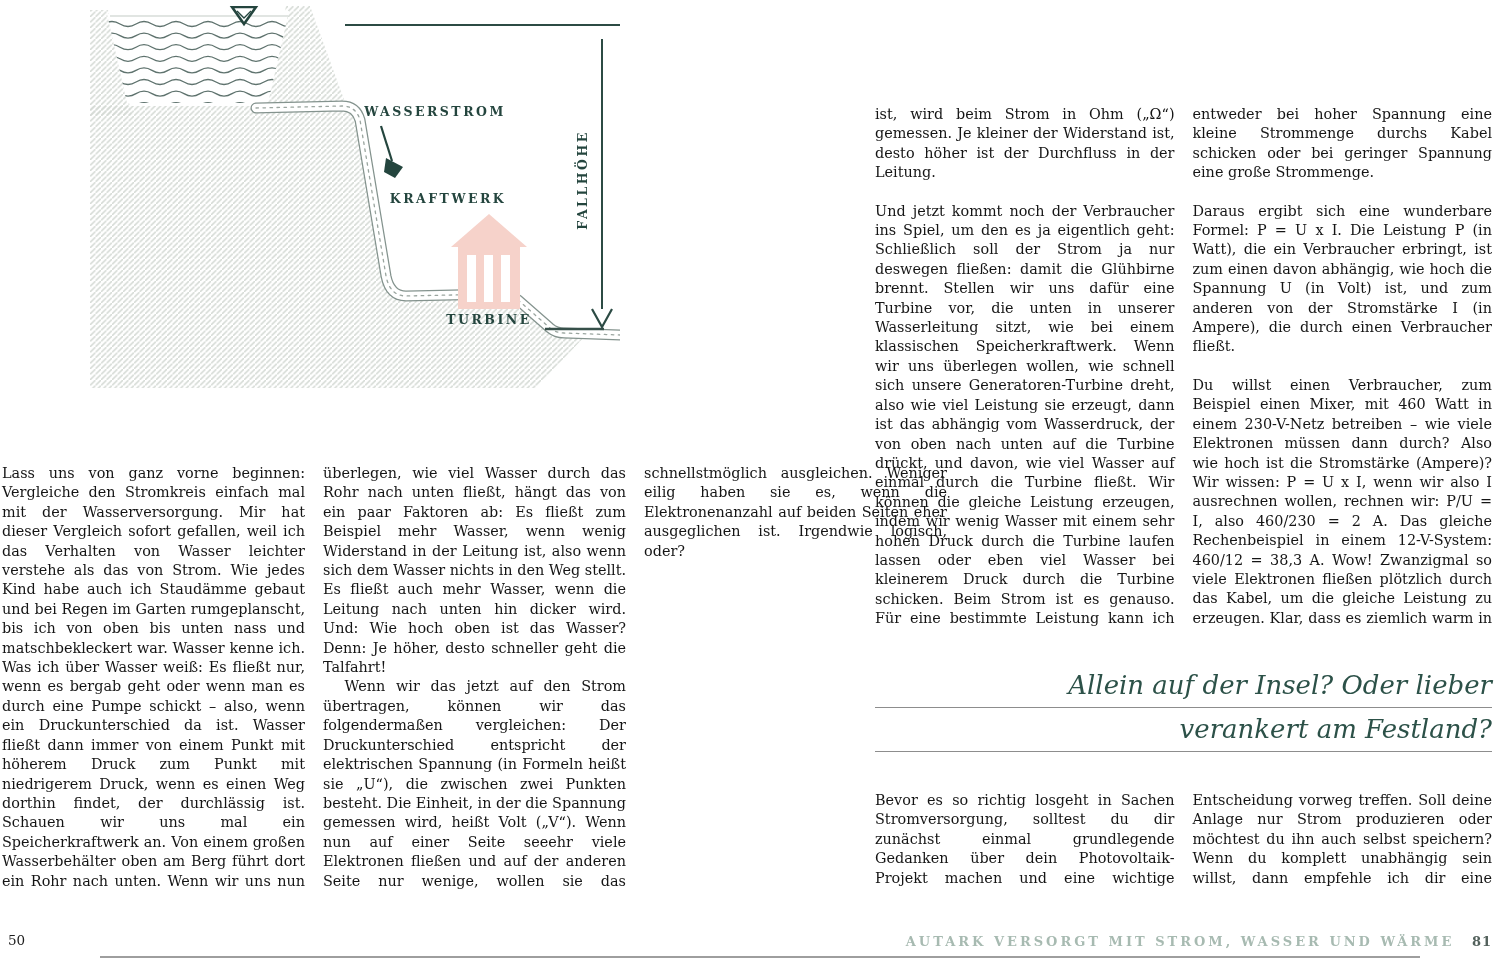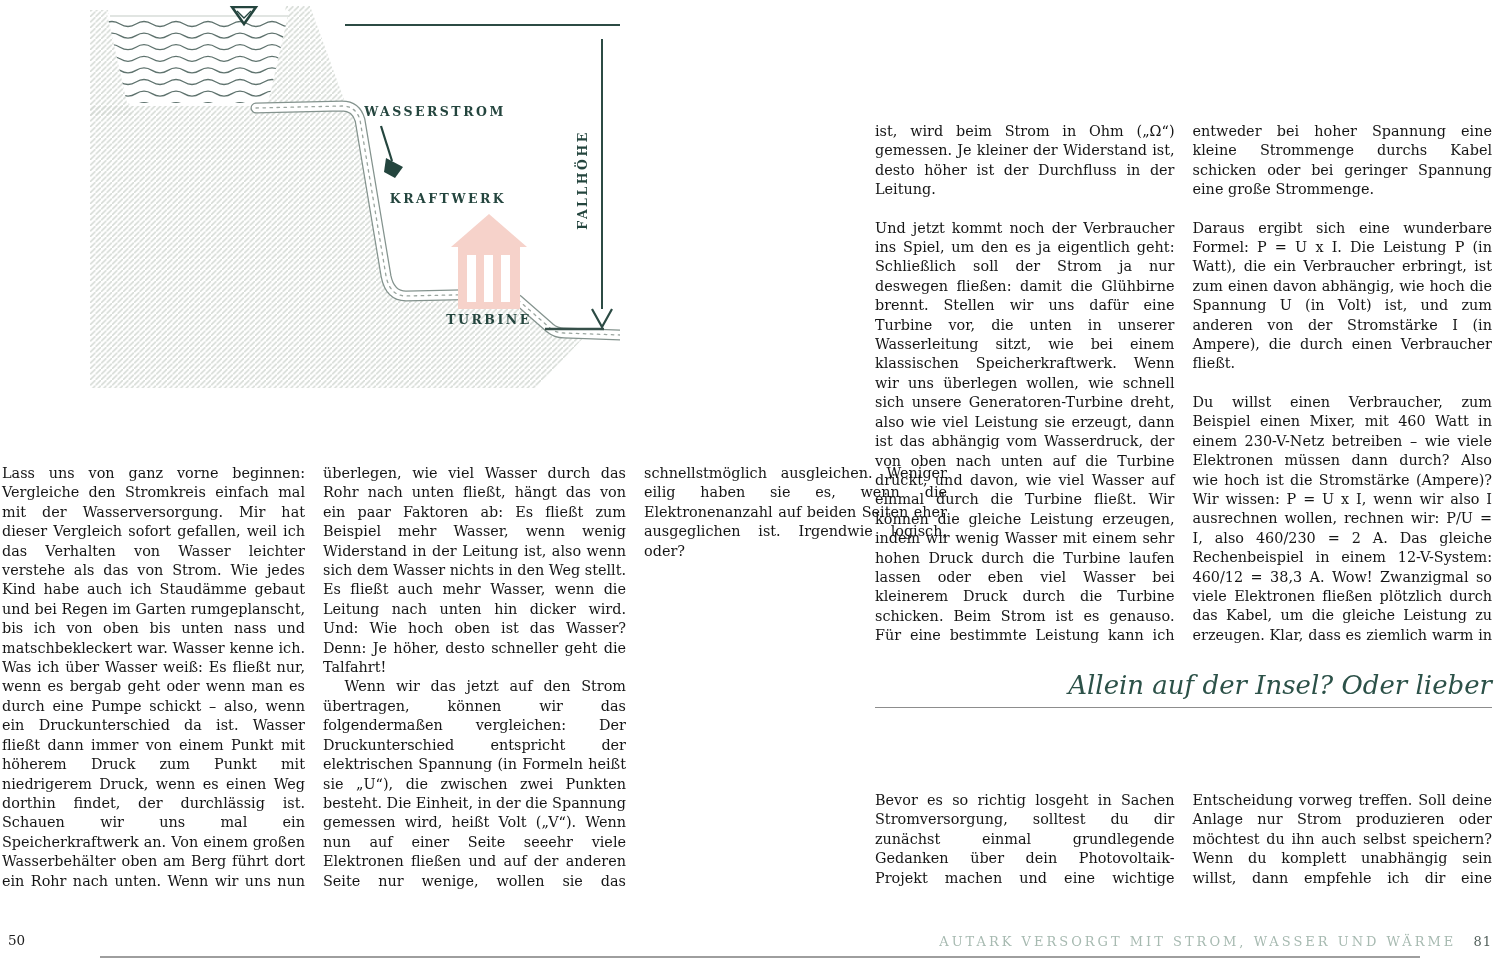--- a/index.html
+++ b/index.html
@@ -11,34 +11,34 @@
   
   .flow{
     column-gap:18px;column-count:2;column-fill:auto;
     font-size:14.4px;line-height:19.4px;text-align:justify;
     color:#151515;
   }
   .flow p{margin:0;}
   .flow p.gap{margin-top:19px;}
   .flow p.indent{text-indent:1.5em;}
   #left-flow{left:2px;top:464px;width:624px;height:438px;}
-  #right-top-flow{left:875px;top:122px;width:617px;height:534px;}
+  #right-top-flow{left:875px;top:105px;width:617px;height:534px;}
   #right-bottom-flow{left:875px;top:791px;width:617px;height:112px;}
   
   #section-heading{left:875px;top:664px;width:617px;}
   .headline-line{
     font-style:italic;font-size:26px;color:#2c5148;
     border-bottom:1px solid #8d8d8d;
     padding:6px 0 7px 27px;white-space:nowrap;text-align:right;
   }
   
   #folio-left{left:8px;top:932px;font-size:13.5px;color:#1c1c1c;}
   #running-footer{
     right:8px;top:934px;text-align:left;font-size:13px;
-    letter-spacing:3px;color:#a7bab1;font-weight:normal;white-space:nowrap;margin-left:28px;
+    letter-spacing:3px;color:#a7bab1;font-weight:bold;white-space:nowrap;margin-left:28px;
   }
   #running-footer .folio{color:#53615c;letter-spacing:1px;margin-left:10px;}
   #bottom-edge{left:100px;top:956px;width:1320px;height:2px;background:#6a6a6a;opacity:.65;}
   
   #diagram{left:90px;top:6px;width:530px;height:384px;}
   .dlabel{
     font-family:"DejaVu Serif", serif;font-weight:bold;font-size:12.5px;
     letter-spacing:2.5px;fill:#24453e;
   }
 </style>
@@ -126,20 +126,21 @@
 
 <div id="right-top-flow" class="abs flow">
   <p>ist, wird beim Strom in Ohm („Ω“) gemessen. Je kleiner der Widerstand ist, desto höher ist der Durchfluss in der Leitung.</p>
   <p class="gap">Und jetzt kommt noch der Verbraucher ins Spiel, um den es ja eigentlich geht: Schließlich soll der Strom ja nur deswegen fließen: damit die Glühbirne brennt. Stellen wir uns dafür eine Turbine vor, die unten in unserer Wasserleitung sitzt, wie bei einem klassischen Speicherkraftwerk. Wenn wir uns überlegen wollen, wie schnell sich unsere Generatoren-Turbine dreht, also wie viel Leistung sie erzeugt, dann ist das abhängig vom Wasserdruck, der von oben nach unten auf die Turbine drückt, und davon, wie viel Wasser auf einmal durch die Turbine fließt. Wir können die gleiche Leistung erzeugen, indem wir wenig Wasser mit einem sehr hohen Druck durch die Turbine laufen lassen oder eben viel Wasser bei kleinerem Druck durch die Turbine schicken. Beim Strom ist es genauso. Für eine bestimmte Leistung kann ich entweder bei hoher Spannung eine kleine Strommenge durchs Kabel schicken oder bei geringer Spannung eine große Strommenge.</p>
   <p class="gap">Daraus ergibt sich eine wunderbare Formel: P = U x I. Die Leistung P (in Watt), die ein Verbraucher erbringt, ist zum einen davon abhängig, wie hoch die Spannung U (in Volt) ist, und zum anderen von der Stromstärke I (in Ampere), die durch einen Verbraucher fließt.</p>
   <p class="gap">Du willst einen Verbraucher, zum Beispiel einen Mixer, mit 460 Watt in einem 230-V-Netz betreiben – wie viele Elektronen müssen dann durch? Also wie hoch ist die Stromstärke (Ampere)? Wir wissen: P = U x I, wenn wir also I ausrechnen wollen, rechnen wir: P/U = I, also 460/230 = 2 A. Das gleiche Rechenbeispiel in einem 12-V-System: 460/12 = 38,3 A. Wow! Zwanzigmal so viele Elektronen fließen plötzlich durch das Kabel, um die gleiche Leistung zu erzeugen. Klar, dass es ziemlich warm in dem Kabel wird, wenn sich so viele Elektronen tummeln, daher muss auch der Kabelquerschnitt größer sein, damit wir nicht abbrennen.</p>
 </div>
 
 <div id="section-heading" class="abs">
   <div class="headline-line">Allein auf der Insel? Oder lieber</div>
+  <div class="headline-line">verankert am Festland?</div>
 </div>
 
 <div id="right-bottom-flow" class="abs flow">
   <p>Bevor es so richtig losgeht in Sachen Stromversorgung, solltest du dir zunächst einmal grundlegende Gedanken über dein Photovoltaik-Projekt machen und eine wichtige Entscheidung vorweg treffen. Soll deine Anlage nur Strom produzieren oder möchtest du ihn auch selbst speichern? Wenn du komplett unabhängig sein willst, dann empfehle ich dir eine Inselanlage. Aber vielleicht starten wir zuerst mit den Basics, bevor du dich wirklich entscheidest.</p>
 </div>
 
 <div id="folio-left" class="abs">50</div>
 <div id="running-footer" class="abs">
   <span>AUTARK VERSORGT MIT STROM, WASSER UND WÄRME</span>
   <span class="folio">81</span>

